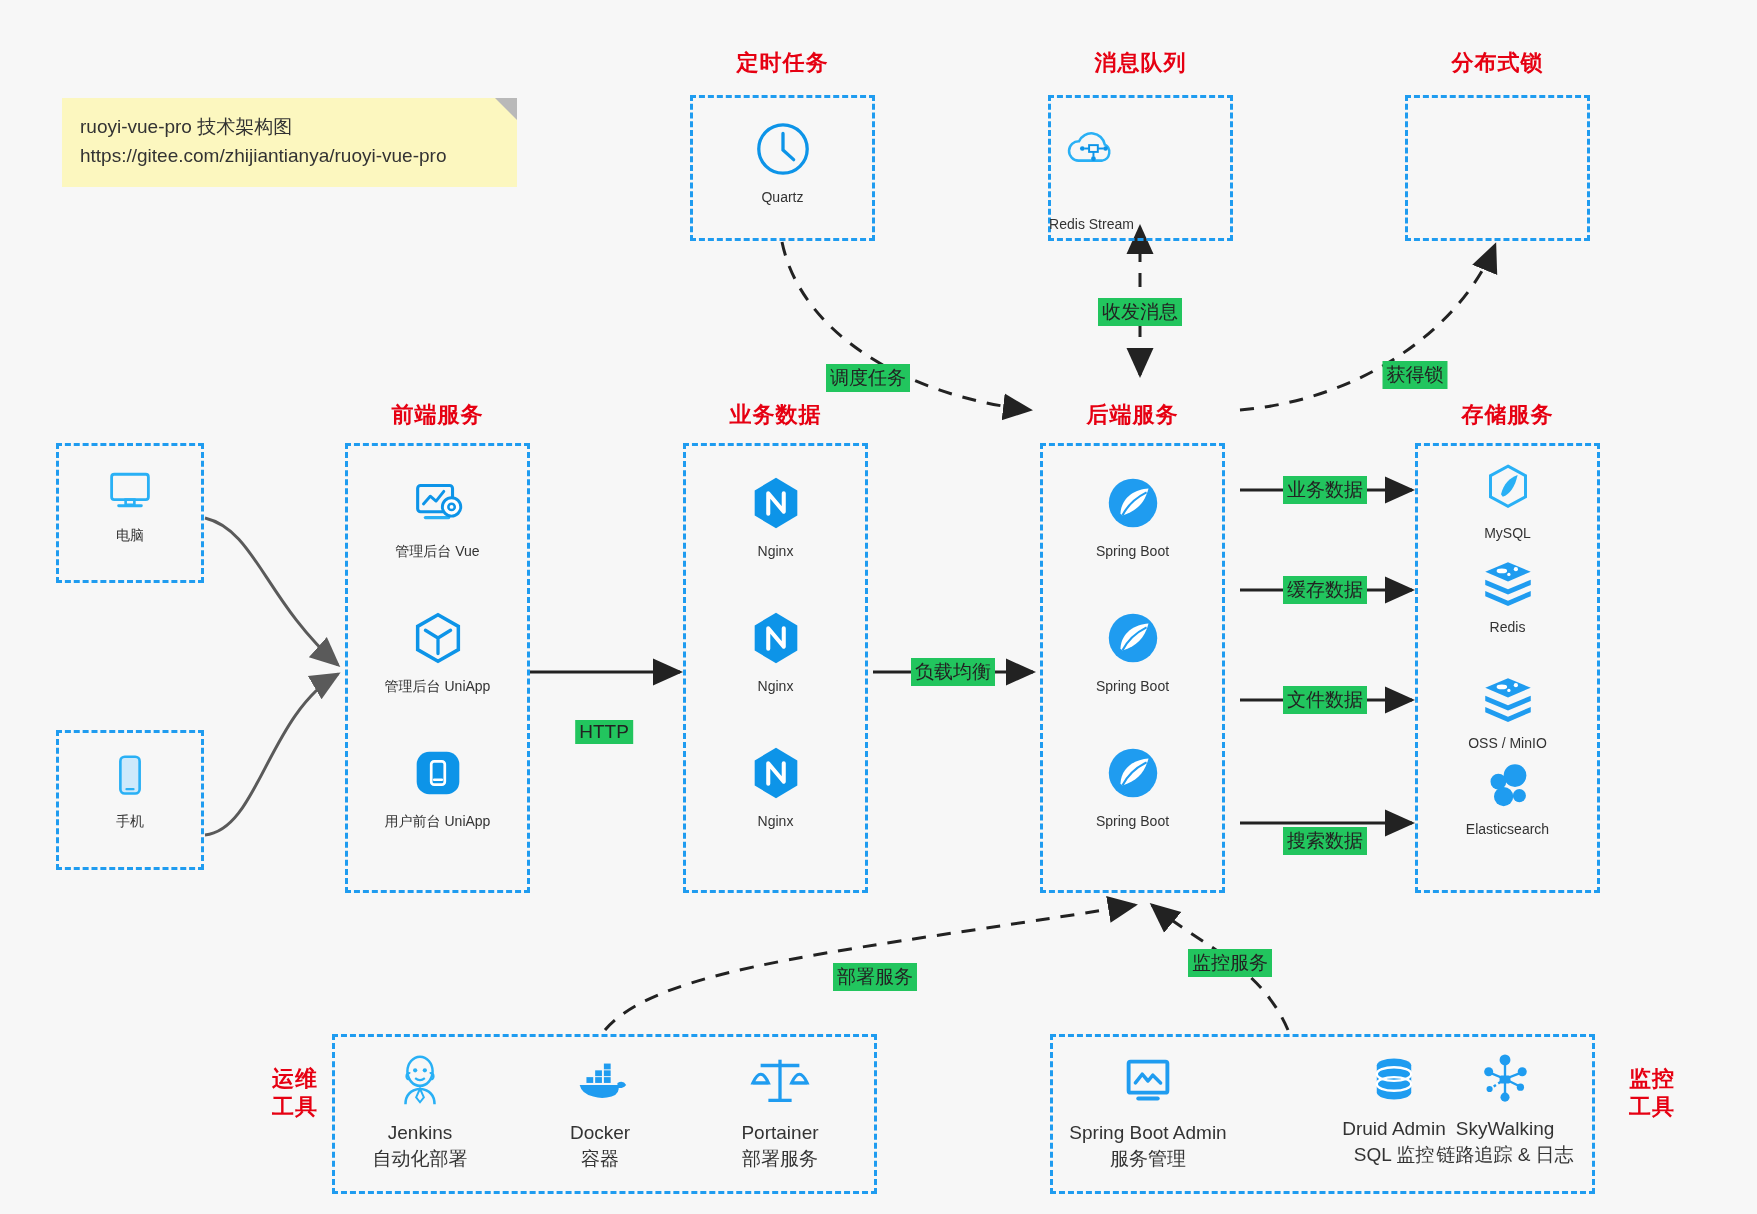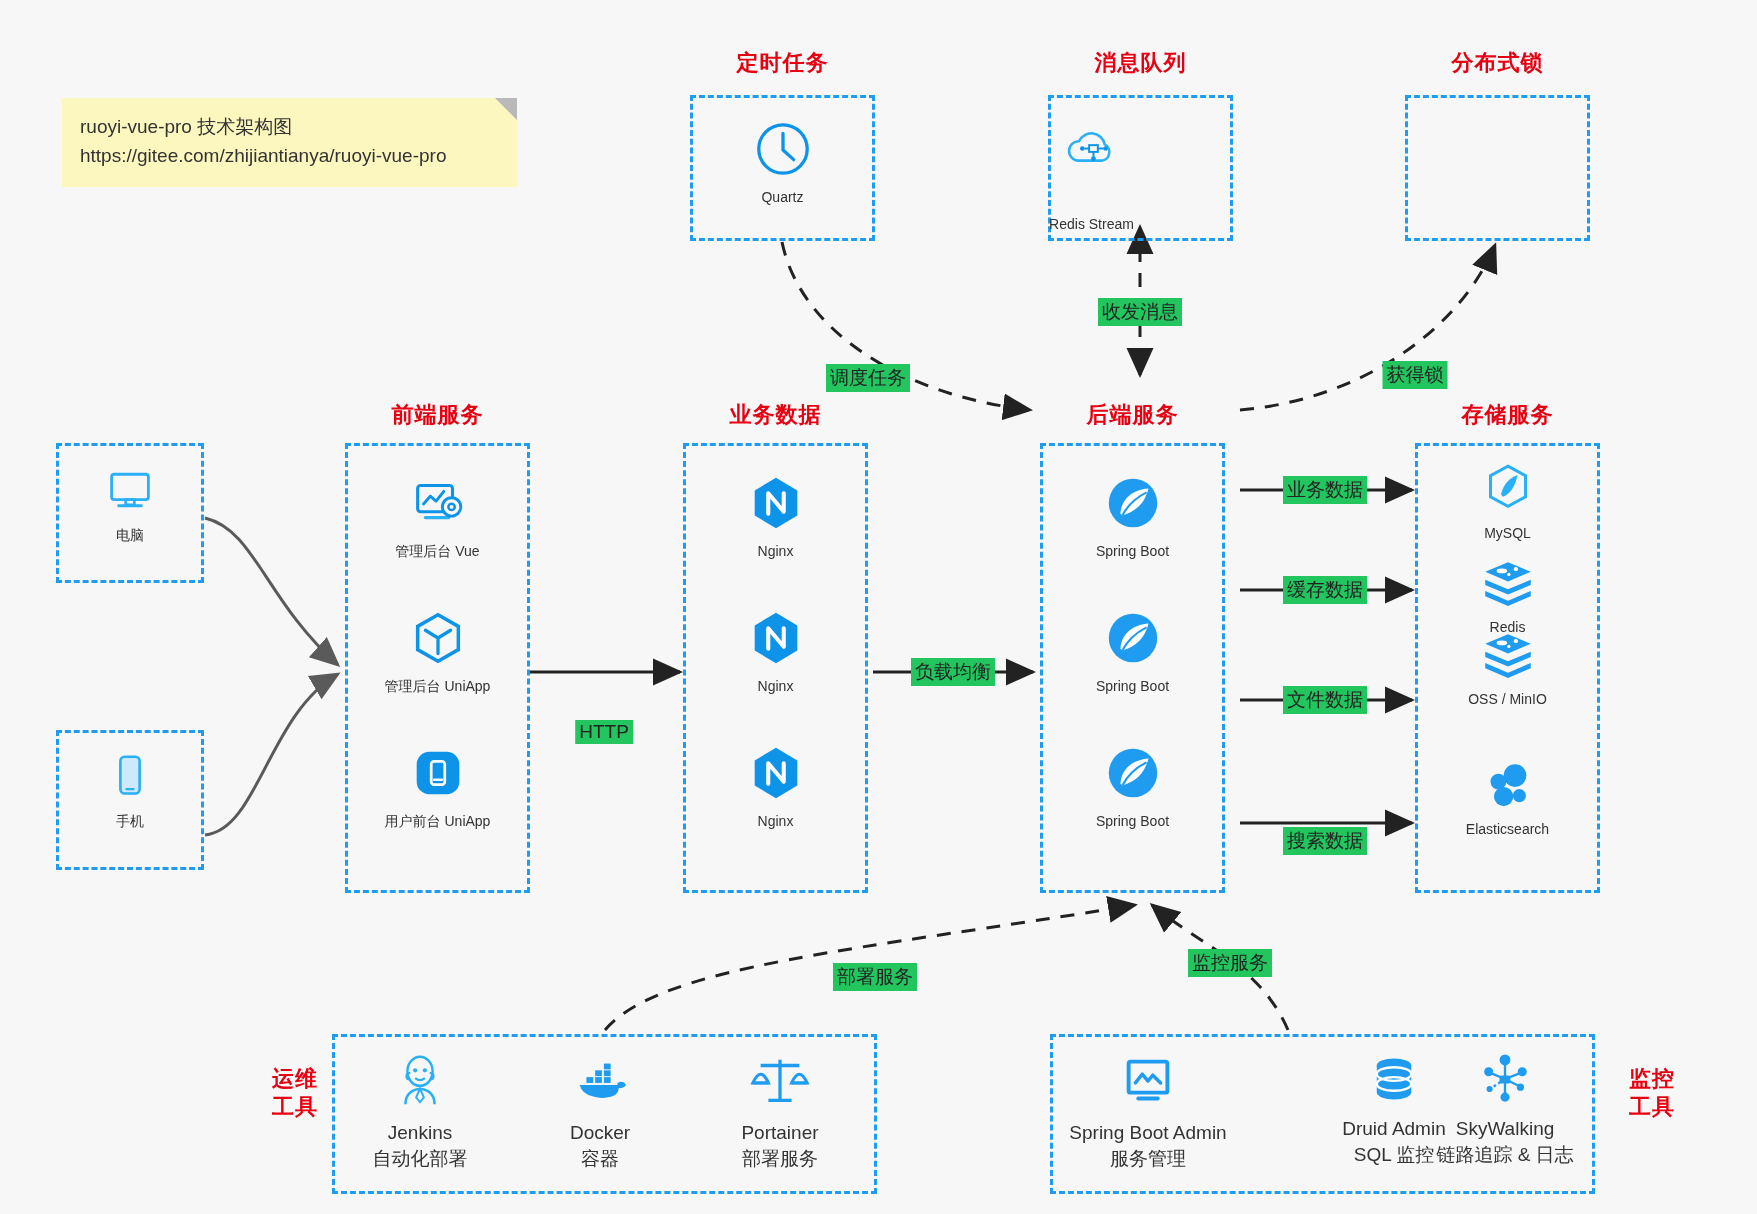--- a/index.html
+++ b/index.html
@@ -309,21 +309,21 @@
         <path d="M32 4 L58 15 L32 26 L6 15 Z" fill="#1f9cf0"></path>
         <path d="M6 24 L32 35 L58 24 L58 30 L32 41 L6 30 Z" fill="#1f9cf0"></path>
         <path d="M6 37 L32 48 L58 37 L58 43 L32 54 L6 43 Z" fill="#1f9cf0"></path>
         <ellipse cx="25" cy="14" rx="6" ry="2.6" fill="#fff"></ellipse>
         <circle cx="41" cy="12" r="2.4" fill="#fff"></circle>
         <circle cx="33" cy="18" r="1.9" fill="#fff"></circle>
       </svg>
     </span>
     <span class="lab">Redis</span>
   </div>
-  <div class="cell" style="left:1415px;top:630px;width:185px;">
+  <div class="cell" style="left:1415px;top:674px;width:185px;">
     <span class="ico">
       <svg width="56" height="52" viewBox="0 0 64 58">
         <path d="M32 4 L58 15 L32 26 L6 15 Z" fill="#1f9cf0"></path>
         <path d="M6 24 L32 35 L58 24 L58 30 L32 41 L6 30 Z" fill="#1f9cf0"></path>
         <path d="M6 37 L32 48 L58 37 L58 43 L32 54 L6 43 Z" fill="#1f9cf0"></path>
         <ellipse cx="25" cy="14" rx="6" ry="2.6" fill="#fff"></ellipse>
         <circle cx="41" cy="12" r="2.4" fill="#fff"></circle>
         <circle cx="33" cy="18" r="1.9" fill="#fff"></circle>
       </svg>
     </span>

